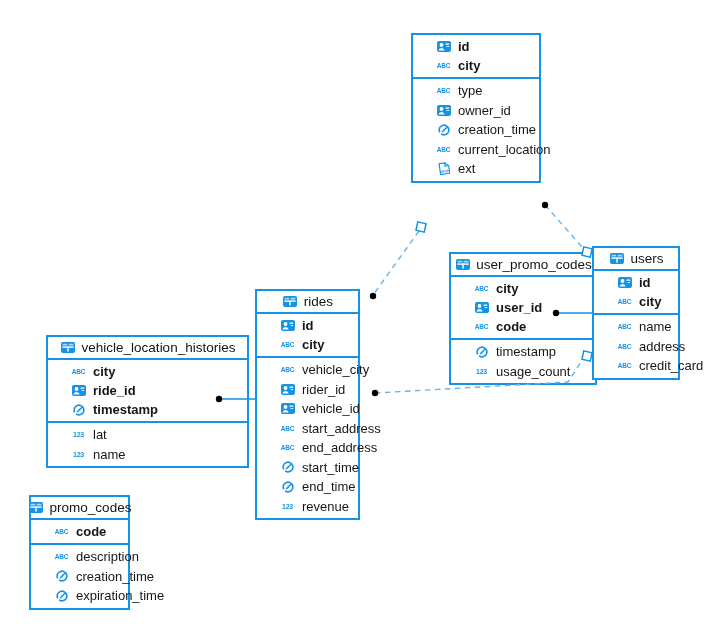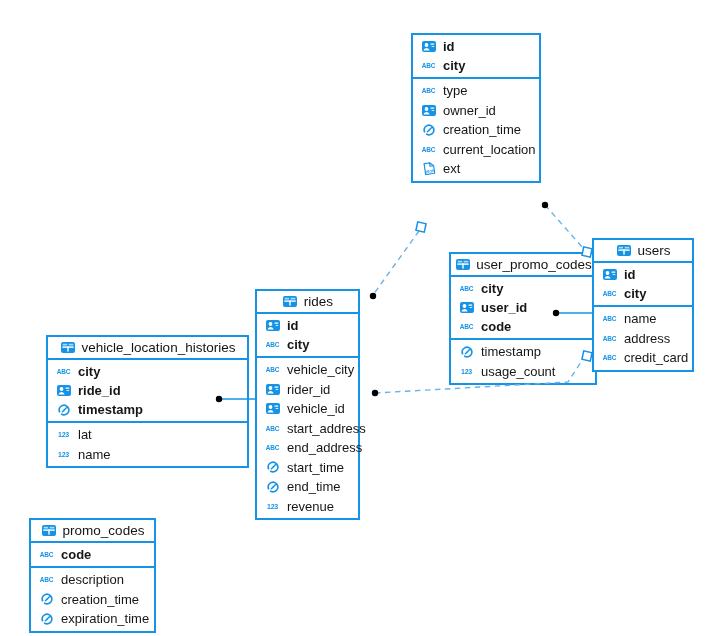--- a/index.html
+++ b/index.html
@@ -12,21 +12,21 @@
     box-sizing:border-box;
   }
   .t-header{
     height:21px;display:flex;align-items:center;justify-content:center;gap:5px;
     border-bottom:2px solid #1793e6;padding:0 6px;white-space:nowrap;
   }
   .t-name{font-size:13.5px;color:#141414;}
   .t-keys{border-bottom:2px solid #1793e6;padding:2px 0;}
   .t-fields{padding:2px 0;}
   .field-row{
-    display:flex;align-items:center;gap:6px;padding:0 7px;white-space:nowrap;
+    display:flex;align-items:center;gap:6px;padding:0 22px;white-space:nowrap;
   }
   .t-keys .field-row{height:19px;}
   .t-fields .field-row{height:19.5px;}
   .f-label{font-size:13px;color:#161616;}
   .key .f-label{font-weight:700;}
   .icon{display:inline-flex;align-items:center;justify-content:center;width:17px;flex:0 0 17px;}
   .txt-icon{
     font-size:6.5px;font-weight:700;color:#1793e6;letter-spacing:-0.2px;
     font-family:"Liberation Sans",sans-serif;
   }
@@ -174,21 +174,21 @@
     <span class="f-label">timestamp</span>
   </div>
         <div class="field-row">
     <span class="icon">
             <span class="num-icon">123</span>
           </span>
     <span class="f-label">usage_count</span>
   </div>
       </div>
   </div>
-    <div class="table-node" style="left: 592px; top: 238px; width: 102px;">
+    <div class="table-node" style="left: 592px; top: 246px; width: 88px;">
     <div class="t-header">
       <span class="icon">
           <svg width="14" height="11" viewBox="0 0 14 11">
             <rect width="14" height="11" rx="2" fill="#1793e6"></rect>
             <rect x="1.6" y="1.7" width="4.5" height="1.9" rx=".5" fill="#a9d9f6"></rect>
             <rect x="7.6" y="1.7" width="4.8" height="1.9" rx=".5" fill="#a9d9f6"></rect>
             <rect x="1.3" y="4.4" width="11.4" height="1.4" fill="#fff"></rect>
             <rect x="6.3" y="4.4" width="1.4" height="5.2" fill="#fff"></rect>
           </svg>
         </span>
@@ -390,21 +390,21 @@
     <span class="f-label">lat</span>
   </div>
         <div class="field-row">
     <span class="icon">
             <span class="num-icon">123</span>
           </span>
     <span class="f-label">name</span>
   </div>
       </div>
   </div>
-    <div class="table-node" style="left: 29px; top: 518px; width: 127px;">
+    <div class="table-node" style="left: 29px; top: 495px; width: 101px;">
     <div class="t-header">
       <span class="icon">
           <svg width="14" height="11" viewBox="0 0 14 11">
             <rect width="14" height="11" rx="2" fill="#1793e6"></rect>
             <rect x="1.6" y="1.7" width="4.5" height="1.9" rx=".5" fill="#a9d9f6"></rect>
             <rect x="7.6" y="1.7" width="4.8" height="1.9" rx=".5" fill="#a9d9f6"></rect>
             <rect x="1.3" y="4.4" width="11.4" height="1.4" fill="#fff"></rect>
             <rect x="6.3" y="4.4" width="1.4" height="5.2" fill="#fff"></rect>
           </svg>
         </span>

